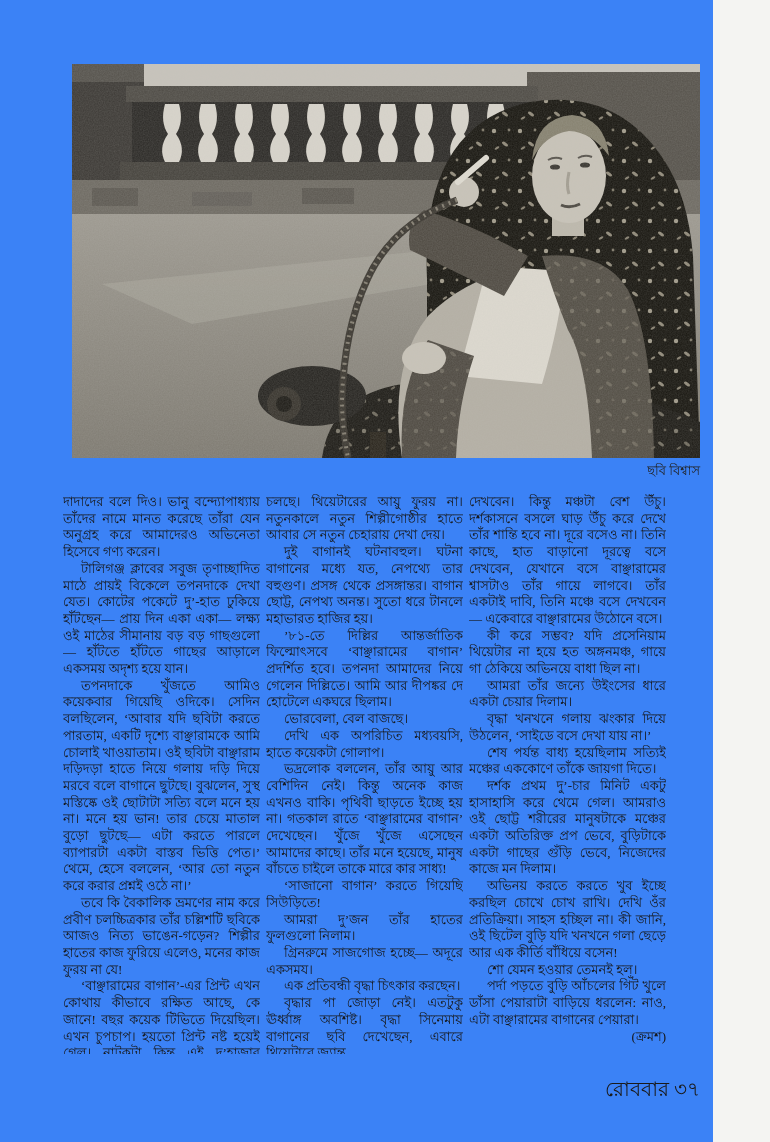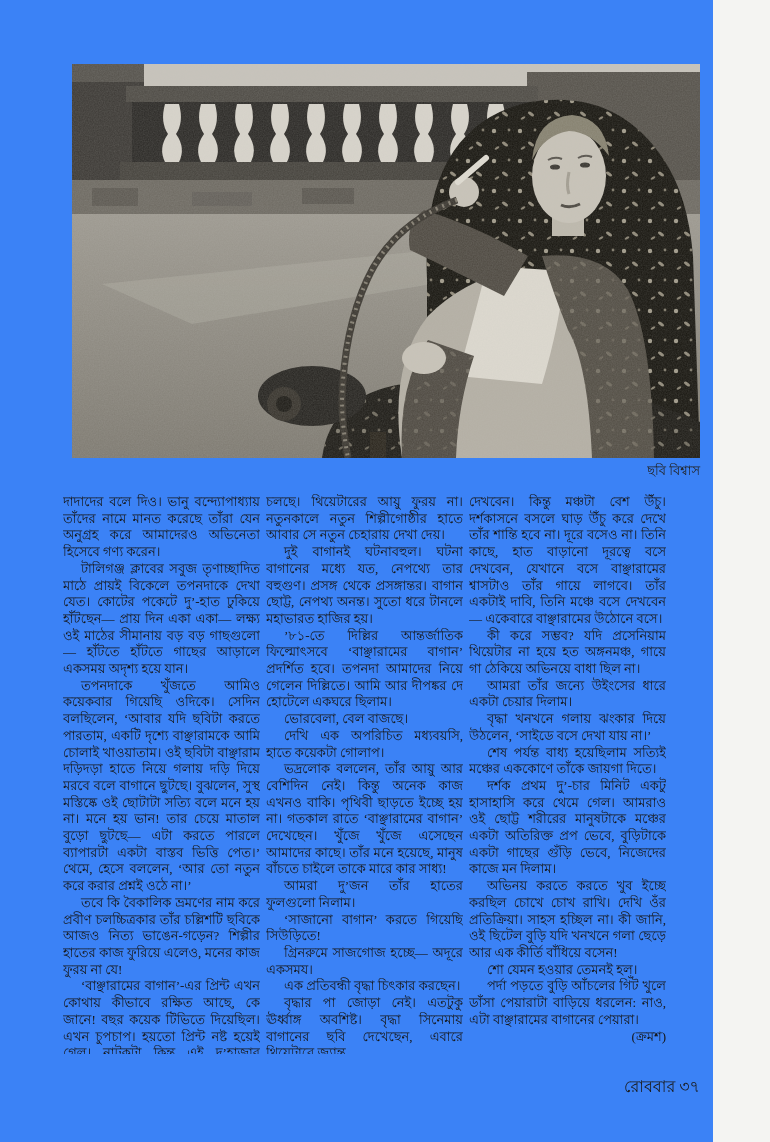--- a/index.html
+++ b/index.html
@@ -24,21 +24,21 @@
   }
   .col{
     width:197px;height:560px;overflow:hidden;
     text-align:justify;font-size:13px;line-height:16.7px;color:#161616;
   }
   .col p{margin:0;}
   .col p.indent{text-indent:18px;}
   .cont{margin:0;text-align:right;}
   .footer{
     position:absolute;left:400px;top:1074px;width:300px;
-    text-align:right;font-size:16px;color:#1a1a1a;
+    text-align:right;font-size:20px;color:#1a1a1a;
   }
 </style>
 </head>
 <body>
 
 <div class="page">
 
   <div class="photo">
     <svg width="628" height="394" viewBox="0 0 628 394">
       <defs>
@@ -137,22 +137,22 @@
         <p class="para indent">তবে কি বৈকালিক ভ্রমণের নাম করে প্রবীণ চলচ্চিত্রকার তাঁর চল্লিশটি ছবিকে আজও নিত্য ভাঙেন-গড়েন? শিল্পীর হাতের কাজ ফুরিয়ে এলেও, মনের কাজ ফুরয় না যে!</p>
         <p class="para indent">‘বাঞ্ছারামের বাগান’-এর প্রিন্ট এখন কোথায় কীভাবে রক্ষিত আছে, কে জানে! বছর কয়েক টিভিতে দিয়েছিল। এখন চুপচাপ। হয়তো প্রিন্ট নষ্ট হয়েই গেল। নাটকটা কিন্তু এই দু’হাজার সালেও</p>
       </div>
     <div class="col">
         <p class="para">চলছে। থিয়েটারের আয়ু ফুরয় না। নতুনকালে নতুন শিল্পীগোষ্ঠীর হাতে আবার সে নতুন চেহারায় দেখা দেয়।</p>
         <p class="para indent">দুই বাগানই ঘটনাবহুল। ঘটনা বাগানের মধ্যে যত, নেপথ্যে তার বহুগুণ। প্রসঙ্গ থেকে প্রসঙ্গান্তর। বাগান ছোট্ট, নেপথ্য অনন্ত। সুতো ধরে টানলে মহাভারত হাজির হয়।</p>
         <p class="para indent">’৮১-তে দিল্লির আন্তর্জাতিক ফিল্মোৎসবে ‘বাঞ্ছারামের বাগান’ প্রদর্শিত হবে। তপনদা আমাদের নিয়ে গেলেন দিল্লিতে। আমি আর দীপঙ্কর দে হোটেলে একঘরে ছিলাম।</p>
         <p class="para indent">ভোরবেলা, বেল বাজছে।</p>
         <p class="para indent">দেখি এক অপরিচিত মধ্যবয়সি, হাতে কয়েকটা গোলাপ।</p>
         <p class="para indent">ভদ্রলোক বললেন, তাঁর আয়ু আর বেশিদিন নেই। কিন্তু অনেক কাজ এখনও বাকি। পৃথিবী ছাড়তে ইচ্ছে হয় না। গতকাল রাতে ‘বাঞ্ছারামের বাগান’ দেখেছেন। খুঁজে খুঁজে এসেছেন আমাদের কাছে। তাঁর মনে হয়েছে, মানুষ বাঁচতে চাইলে তাকে মারে কার সাধ্য!</p>
+        <p class="para indent">‘সাজানো বাগান’ করতে গিয়েছি সিউড়িতে!</p>
         <p class="para indent">আমরা দু’জন তাঁর হাতের ফুলগুলো নিলাম।</p>
-        <p class="para indent">‘সাজানো বাগান’ করতে গিয়েছি সিউড়িতে!</p>
         <p class="para indent">গ্রিনরুমে সাজগোজ হচ্ছে— অদূরে একসময।</p>
         <p class="para indent">এক প্রতিবন্ধী বৃদ্ধা চিৎকার করছেন।</p>
         <p class="para indent">বৃদ্ধার পা জোড়া নেই। এতটুকু ঊর্ধ্বাঙ্গ অবশিষ্ট। বৃদ্ধা সিনেমায় বাগানের ছবি দেখেছেন, এবারে থিয়েটারে জ্যান্ত</p>
       </div>
     <div class="col">
       <div>
           <p class="para">দেখবেন। কিন্তু মঞ্চটা বেশ উঁচু। দর্শকাসনে বসলে ঘাড় উঁচু করে দেখে তাঁর শান্তি হবে না। দূরে বসেও না। তিনি কাছে, হাত বাড়ানো দূরত্বে বসে দেখবেন, যেখানে বসে বাঞ্ছারামের শ্বাসটাও তাঁর গায়ে লাগবে। তাঁর একটাই দাবি, তিনি মঞ্চে বসে দেখবেন— একেবারে বাঞ্ছারামের উঠোনে বসে।</p>
           <p class="para indent">কী করে সম্ভব? যদি প্রসেনিয়াম থিয়েটার না হয়ে হত অঙ্গনমঞ্চ, গায়ে গা ঠেকিয়ে অভিনয়ে বাধা ছিল না।</p>
           <p class="para indent">আমরা তাঁর জন্যে উইংসের ধারে একটা চেয়ার দিলাম।</p>
           <p class="para indent">বৃদ্ধা খনখনে গলায় ঝংকার দিয়ে উঠলেন, ‘সাইডে বসে দেখা যায় না।’</p>

